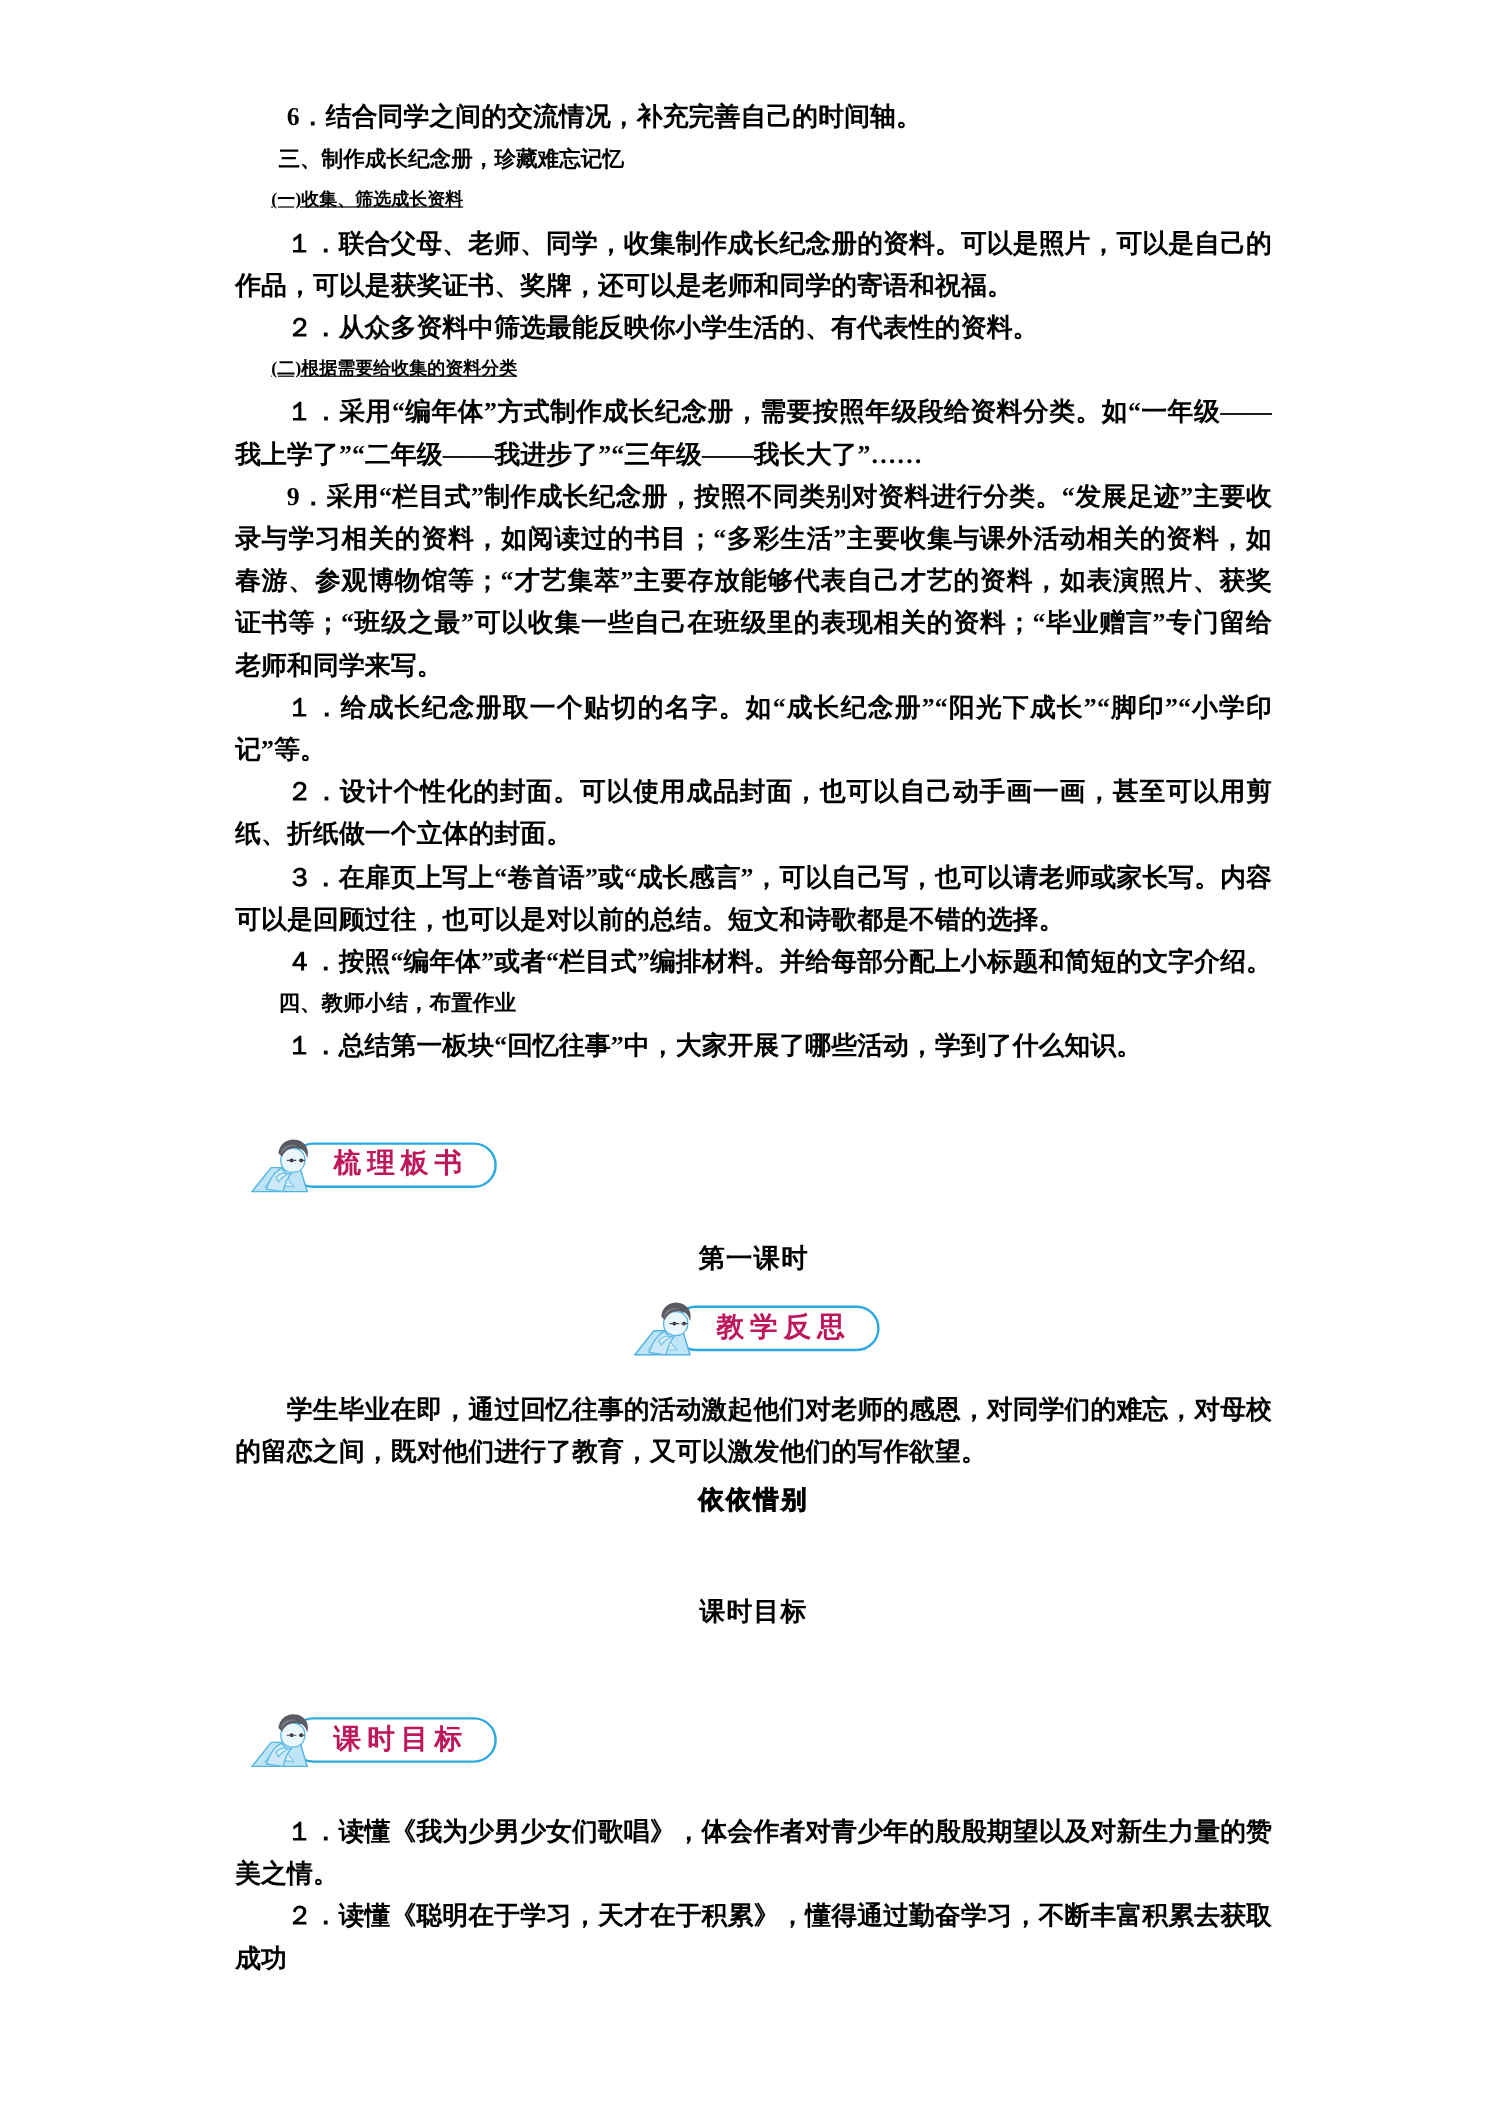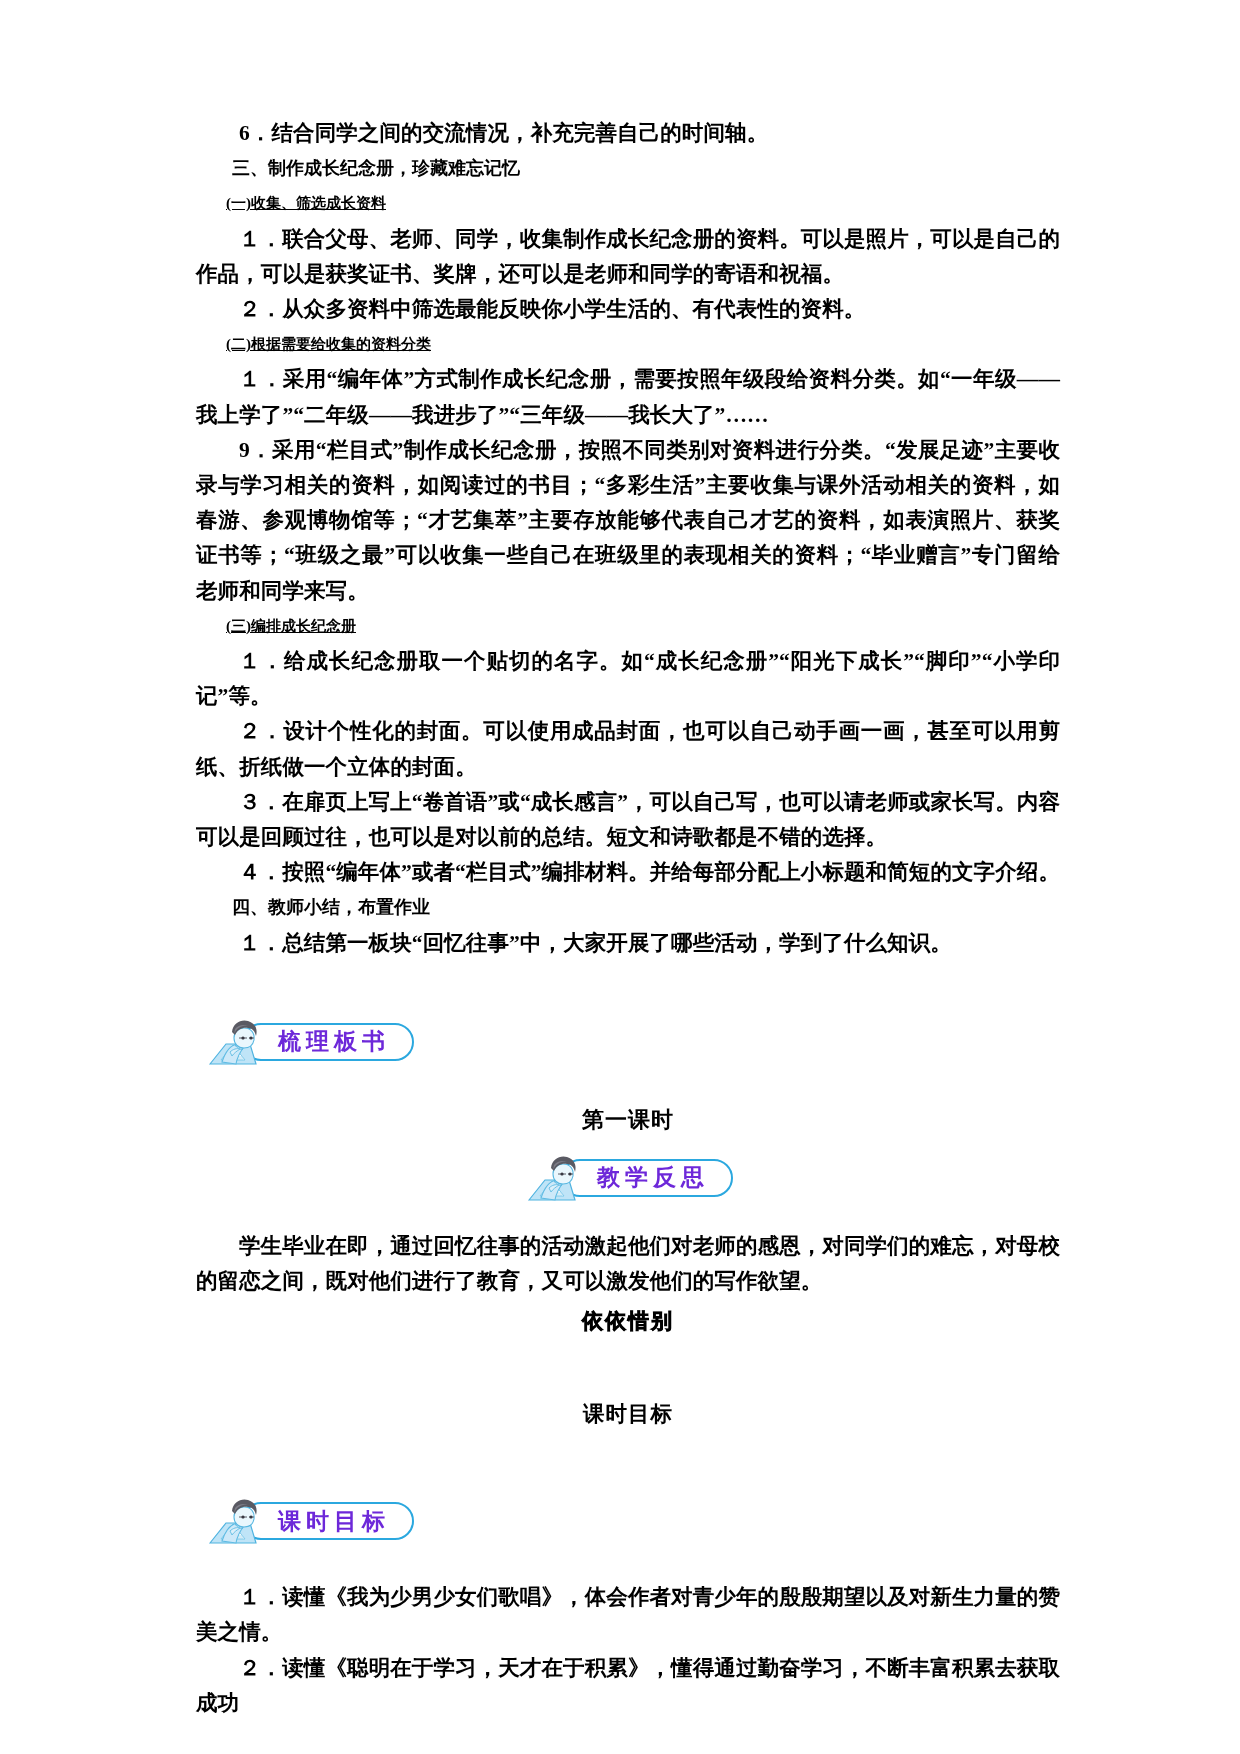--- a/index.html
+++ b/index.html
@@ -14,21 +14,21 @@
     color: #000000;
     -webkit-font-smoothing: none;
   }
 
   #page {
     position: relative;
     width: 1240px;
     height: 1754px;
     background: #ffffff;
     box-sizing: border-box;
-    padding: 116px 180px 0 196px;
+    padding: 80px 180px 0 196px;
   }
 
   
   .para {
     font-size: 21.5px;
     line-height: 35.2px;
     text-align: justify;
     text-justify: inter-ideograph;
     margin: 0;
     letter-spacing: 0.1px;
@@ -99,21 +99,21 @@
     height: 38px;
     transform: translateY(-50%);
     background: #ffffff;
     border-left: 0;
     z-index: -1;
   }
   .badge-label {
     font-family: "DejaVu Sans", "Liberation Sans", sans-serif;
     font-size: 23px;
     font-weight: 700;
-    color: #6d28d9;
+    color: #be185d;
     letter-spacing: 5px;
     white-space: nowrap;
     line-height: 1;
   }
 
   
   .center-heading {
     text-align: center;
     font-family: "DejaVu Sans", "Liberation Sans", sans-serif;
     font-size: 22px;
@@ -152,21 +152,20 @@
 <div id="page">
 
   <p class="para indent">6．结合同学之间的交流情况，补充完善自己的时间轴。</p>
   <p class="section-head">三、制作成长纪念册，珍藏难忘记忆</p>
   <p class="sub-head">(一)收集、筛选成长资料</p>
   <p class="para indent">１．联合父母、老师、同学，收集制作成长纪念册的资料。可以是照片，可以是自己的作品，可以是获奖证书、奖牌，还可以是老师和同学的寄语和祝福。</p>
   <p class="para indent">２．从众多资料中筛选最能反映你小学生活的、有代表性的资料。</p>
   <p class="sub-head">(二)根据需要给收集的资料分类</p>
   <p class="para indent">１．采用“编年体”方式制作成长纪念册，需要按照年级段给资料分类。如“一年级——我上学了”“二年级——我进步了”“三年级——我长大了”……</p>
   <p class="para indent">9．采用“栏目式”制作成长纪念册，按照不同类别对资料进行分类。“发展足迹”主要收录与学习相关的资料，如阅读过的书目；“多彩生活”主要收集与课外活动相关的资料，如春游、参观博物馆等；“才艺集萃”主要存放能够代表自己才艺的资料，如表演照片、获奖证书等；“班级之最”可以收集一些自己在班级里的表现相关的资料；“毕业赠言”专门留给老师和同学来写。</p>
-  <p class="sub-head">(三)编排成长纪念册</p>
   <p class="para indent">１．给成长纪念册取一个贴切的名字。如“成长纪念册”“阳光下成长”“脚印”“小学印记”等。</p>
   <p class="para indent">２．设计个性化的封面。可以使用成品封面，也可以自己动手画一画，甚至可以用剪纸、折纸做一个立体的封面。</p>
   <p class="para indent">３．在扉页上写上“卷首语”或“成长感言”，可以自己写，也可以请老师或家长写。内容可以是回顾过往，也可以是对以前的总结。短文和诗歌都是不错的选择。</p>
   <p class="para indent">４．按照“编年体”或者“栏目式”编排材料。并给每部分配上小标题和简短的文字介绍。</p>
   <p class="section-head">四、教师小结，布置作业</p>
   <p class="para indent">１．总结第一板块“回忆往事”中，大家开展了哪些活动，学到了什么知识。</p>
 
   <div class="sp-52"></div>
 
   <div class="badge-row indent-left">

